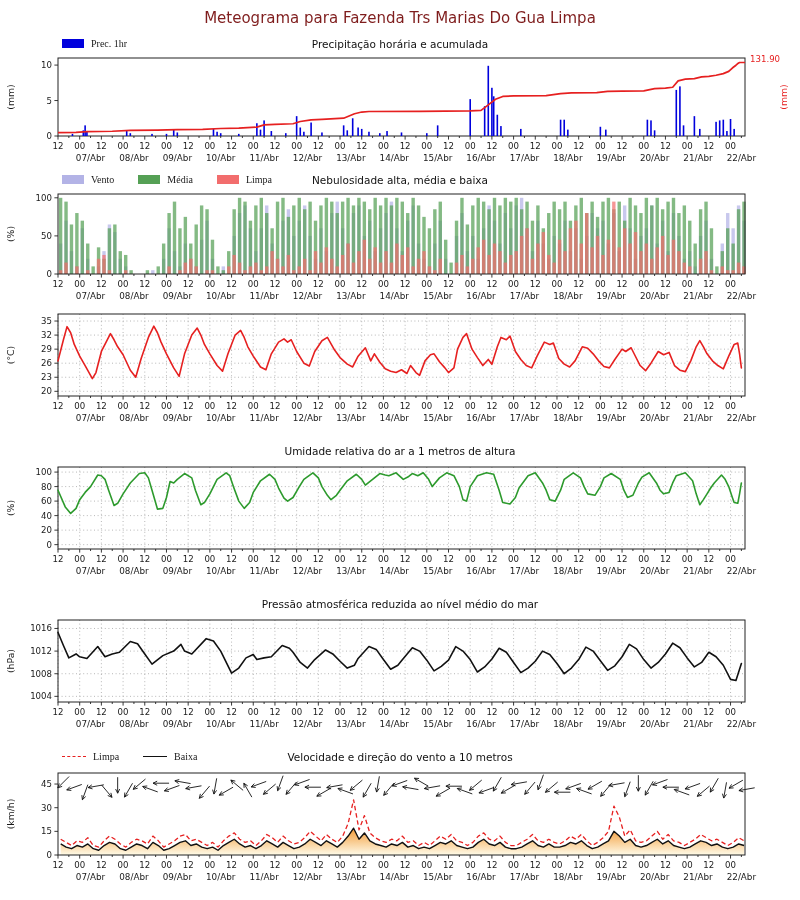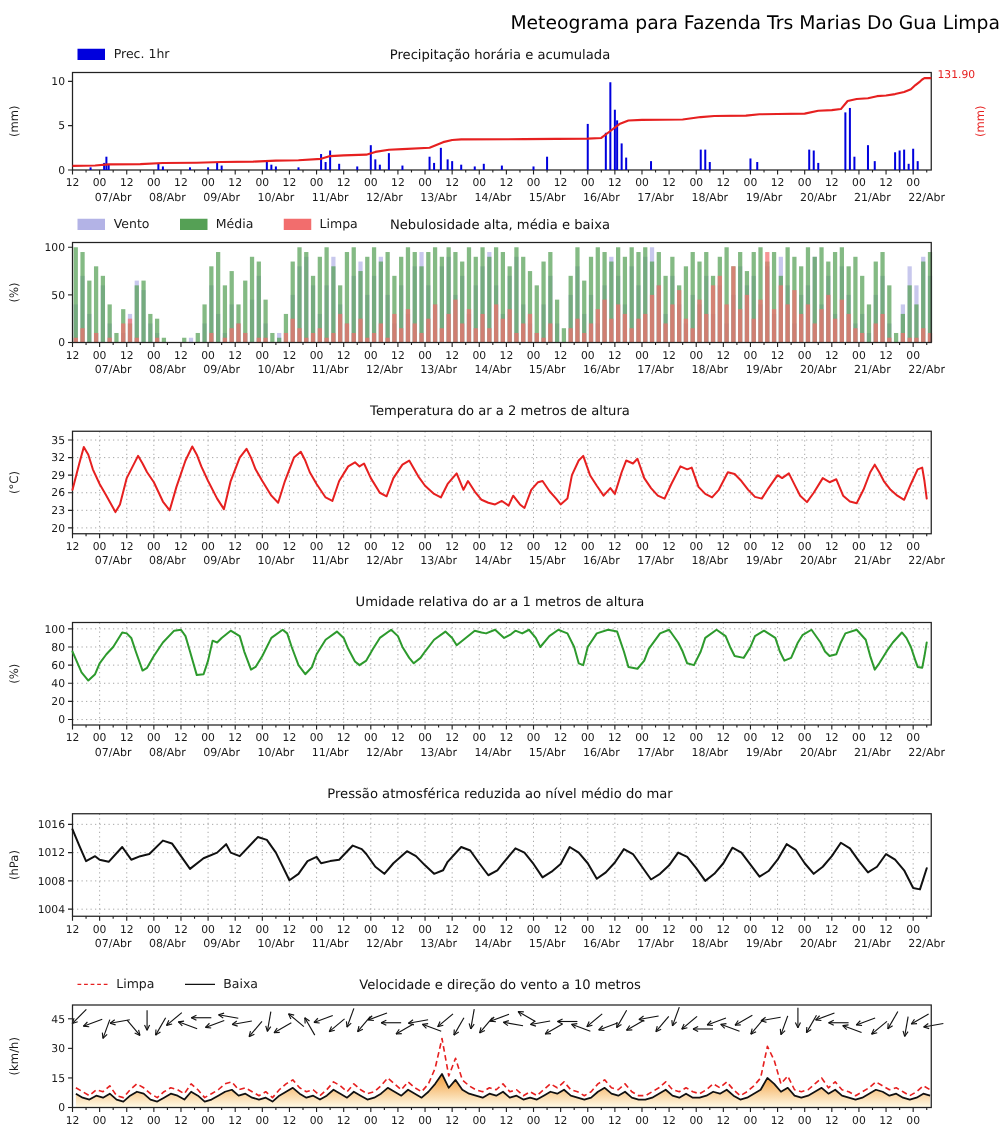--- a/index.html
+++ b/index.html
@@ -1,21 +1,21 @@
 <!DOCTYPE html>
 <html><head>
 <meta charset="utf-8">
 <style>
   html,body{margin:0;padding:0;background:#ffffff;}
   body{width:800px;font-family:"DejaVu Sans","Liberation Sans",sans-serif;color:#1a1a1a;}
   .fig{width:800px;height:900px;position:relative;overflow:hidden;}
-  .main-title{text-align:right;font-size:15px;padding-top:9px;height:25px;color:#000000;}
+  .main-title{text-align:center;font-size:15px;padding-top:9px;height:25px;color:#7f1d1d;}
   .panel-header{position:relative;height:17px;margin-top:3px;font-size:10.5px;}
   .panel-title{position:absolute;left:0;right:0;text-align:center;top:1px;font-size:10.5px;color:#111;}
-  .legend{position:absolute;left:62px;top:1px;display:flex;gap:24px;align-items:flex-end;font-size:10px;}
+  .legend{position:absolute;left:62px;top:1px;display:flex;gap:24px;align-items:flex-end;font-size:10px;font-family:Liberation Serif, serif;}
   .legend-item{display:flex;align-items:center;gap:7px;}
   .swatch{display:inline-block;width:22px;height:9px;}
   .swatch-line{display:inline-block;width:24px;height:0;border-top:1.6px solid #111;}
   svg{display:block;}
   .hdr-gap{margin-top:14px;}
 </style>
 </head>
 <body>
 
 <div class="fig">
@@ -700,23 +700,20 @@
       <text x="741.3842105263158" y="108.5" text-anchor="middle" font-size="8.8" fill="#1a1a1a" font-family="&quot;DejaVu Sans&quot;,&quot;Liberation Sans&quot;,sans-serif">22/Abr</text>
       <line x1="54.4" y1="84" x2="58" y2="84" stroke="#222" stroke-width="0.9"></line>
       <text x="52" y="87" text-anchor="end" font-size="8.6" fill="#1a1a1a" font-family="&quot;DejaVu Sans&quot;,&quot;Liberation Sans&quot;,sans-serif">0</text>
       <line x1="54.4" y1="45.904761904761905" x2="58" y2="45.904761904761905" stroke="#222" stroke-width="0.9"></line>
       <text x="52" y="48.904761904761905" text-anchor="end" font-size="8.6" fill="#1a1a1a" font-family="&quot;DejaVu Sans&quot;,&quot;Liberation Sans&quot;,sans-serif">50</text>
       <line x1="54.4" y1="7.80952380952381" x2="58" y2="7.80952380952381" stroke="#222" stroke-width="0.9"></line>
       <text x="52" y="10.80952380952381" text-anchor="end" font-size="8.6" fill="#1a1a1a" font-family="&quot;DejaVu Sans&quot;,&quot;Liberation Sans&quot;,sans-serif">100</text>
       <text x="14" y="44" text-anchor="middle" font-size="9.3" fill="#1a1a1a" font-family="&quot;DejaVu Sans&quot;,&quot;Liberation Sans&quot;,sans-serif" transform="rotate(-90 14 44)">(%)</text>
     </svg>
 
-  <div class="panel-header hdr-gap">
-    <div class="panel-title">Temperatura do ar a 2 metros de altura</div>
-  </div>
   <svg id="chart-temp" width="800" height="122" viewBox="0 0 800 122">
       <line x1="58" y1="6" x2="58" y2="88" stroke="#9a9a9a" stroke-width="0.7" stroke-dasharray="1,2.6"></line>
       <line x1="79.69473684210527" y1="6" x2="79.69473684210527" y2="88" stroke="#9a9a9a" stroke-width="0.7" stroke-dasharray="1,2.6"></line>
       <line x1="101.38947368421053" y1="6" x2="101.38947368421053" y2="88" stroke="#9a9a9a" stroke-width="0.7" stroke-dasharray="1,2.6"></line>
       <line x1="123.08421052631579" y1="6" x2="123.08421052631579" y2="88" stroke="#9a9a9a" stroke-width="0.7" stroke-dasharray="1,2.6"></line>
       <line x1="144.77894736842106" y1="6" x2="144.77894736842106" y2="88" stroke="#9a9a9a" stroke-width="0.7" stroke-dasharray="1,2.6"></line>
       <line x1="166.4736842105263" y1="6" x2="166.4736842105263" y2="88" stroke="#9a9a9a" stroke-width="0.7" stroke-dasharray="1,2.6"></line>
       <line x1="188.16842105263157" y1="6" x2="188.16842105263157" y2="88" stroke="#9a9a9a" stroke-width="0.7" stroke-dasharray="1,2.6"></line>
       <line x1="209.86315789473684" y1="6" x2="209.86315789473684" y2="88" stroke="#9a9a9a" stroke-width="0.7" stroke-dasharray="1,2.6"></line>
       <line x1="231.55789473684212" y1="6" x2="231.55789473684212" y2="88" stroke="#9a9a9a" stroke-width="0.7" stroke-dasharray="1,2.6"></line>

